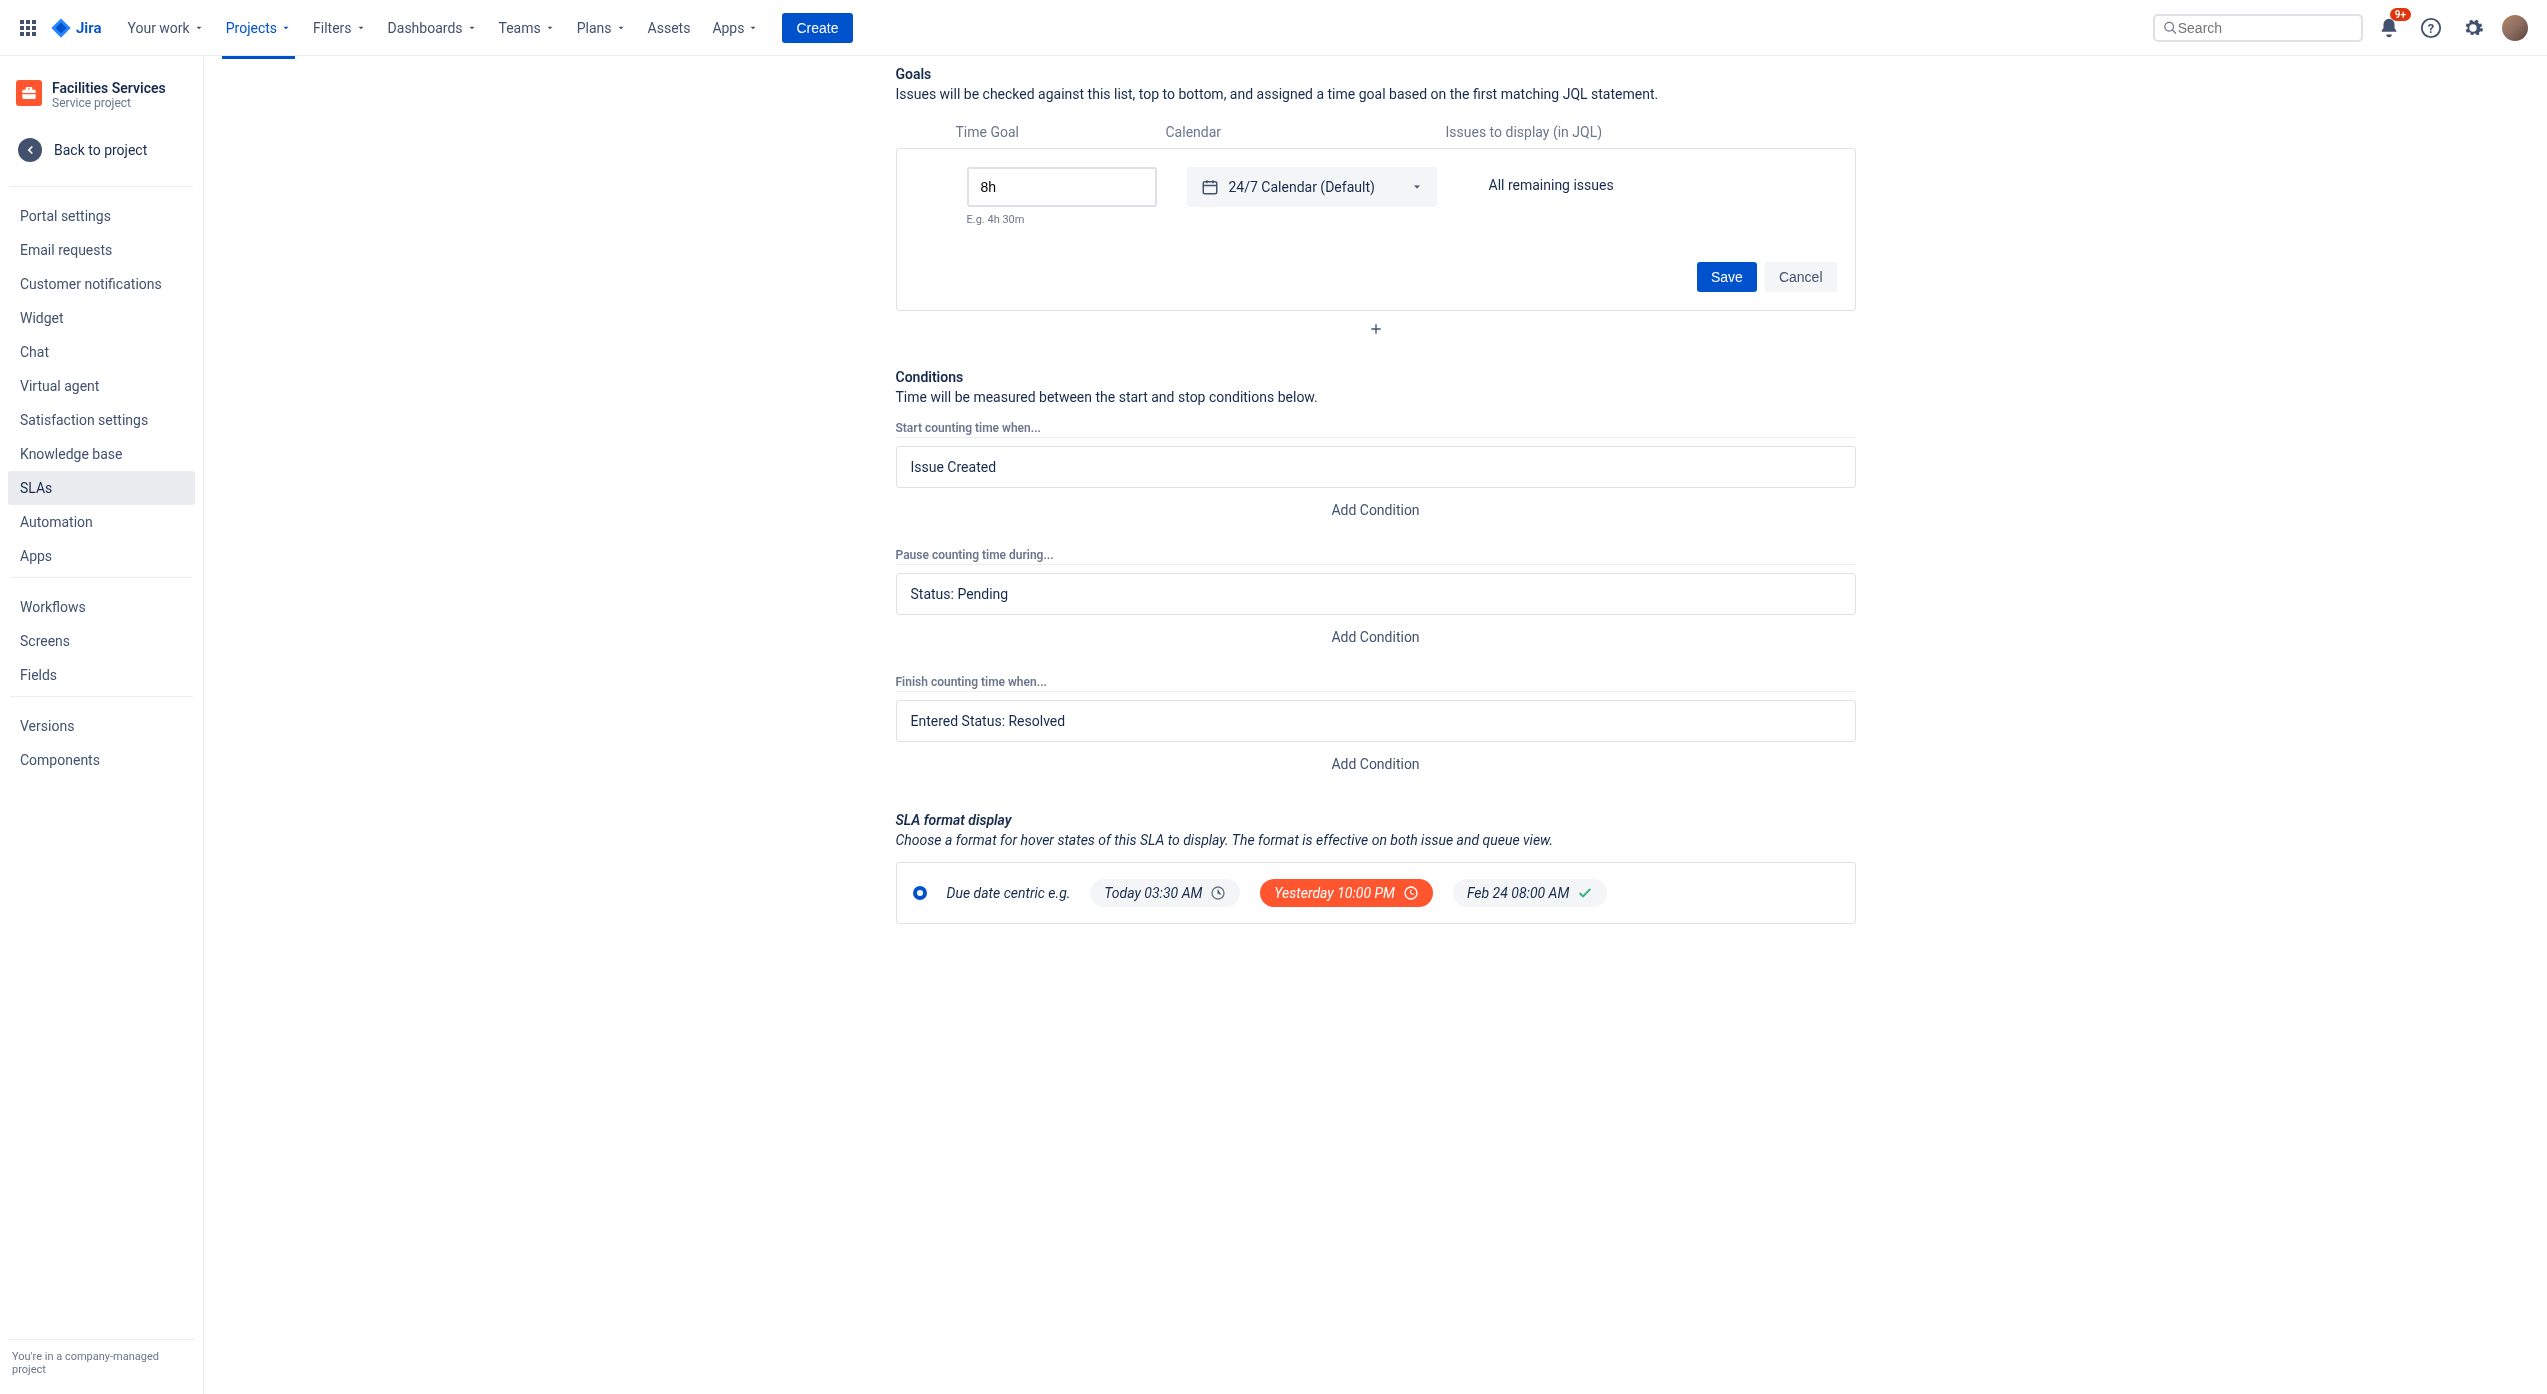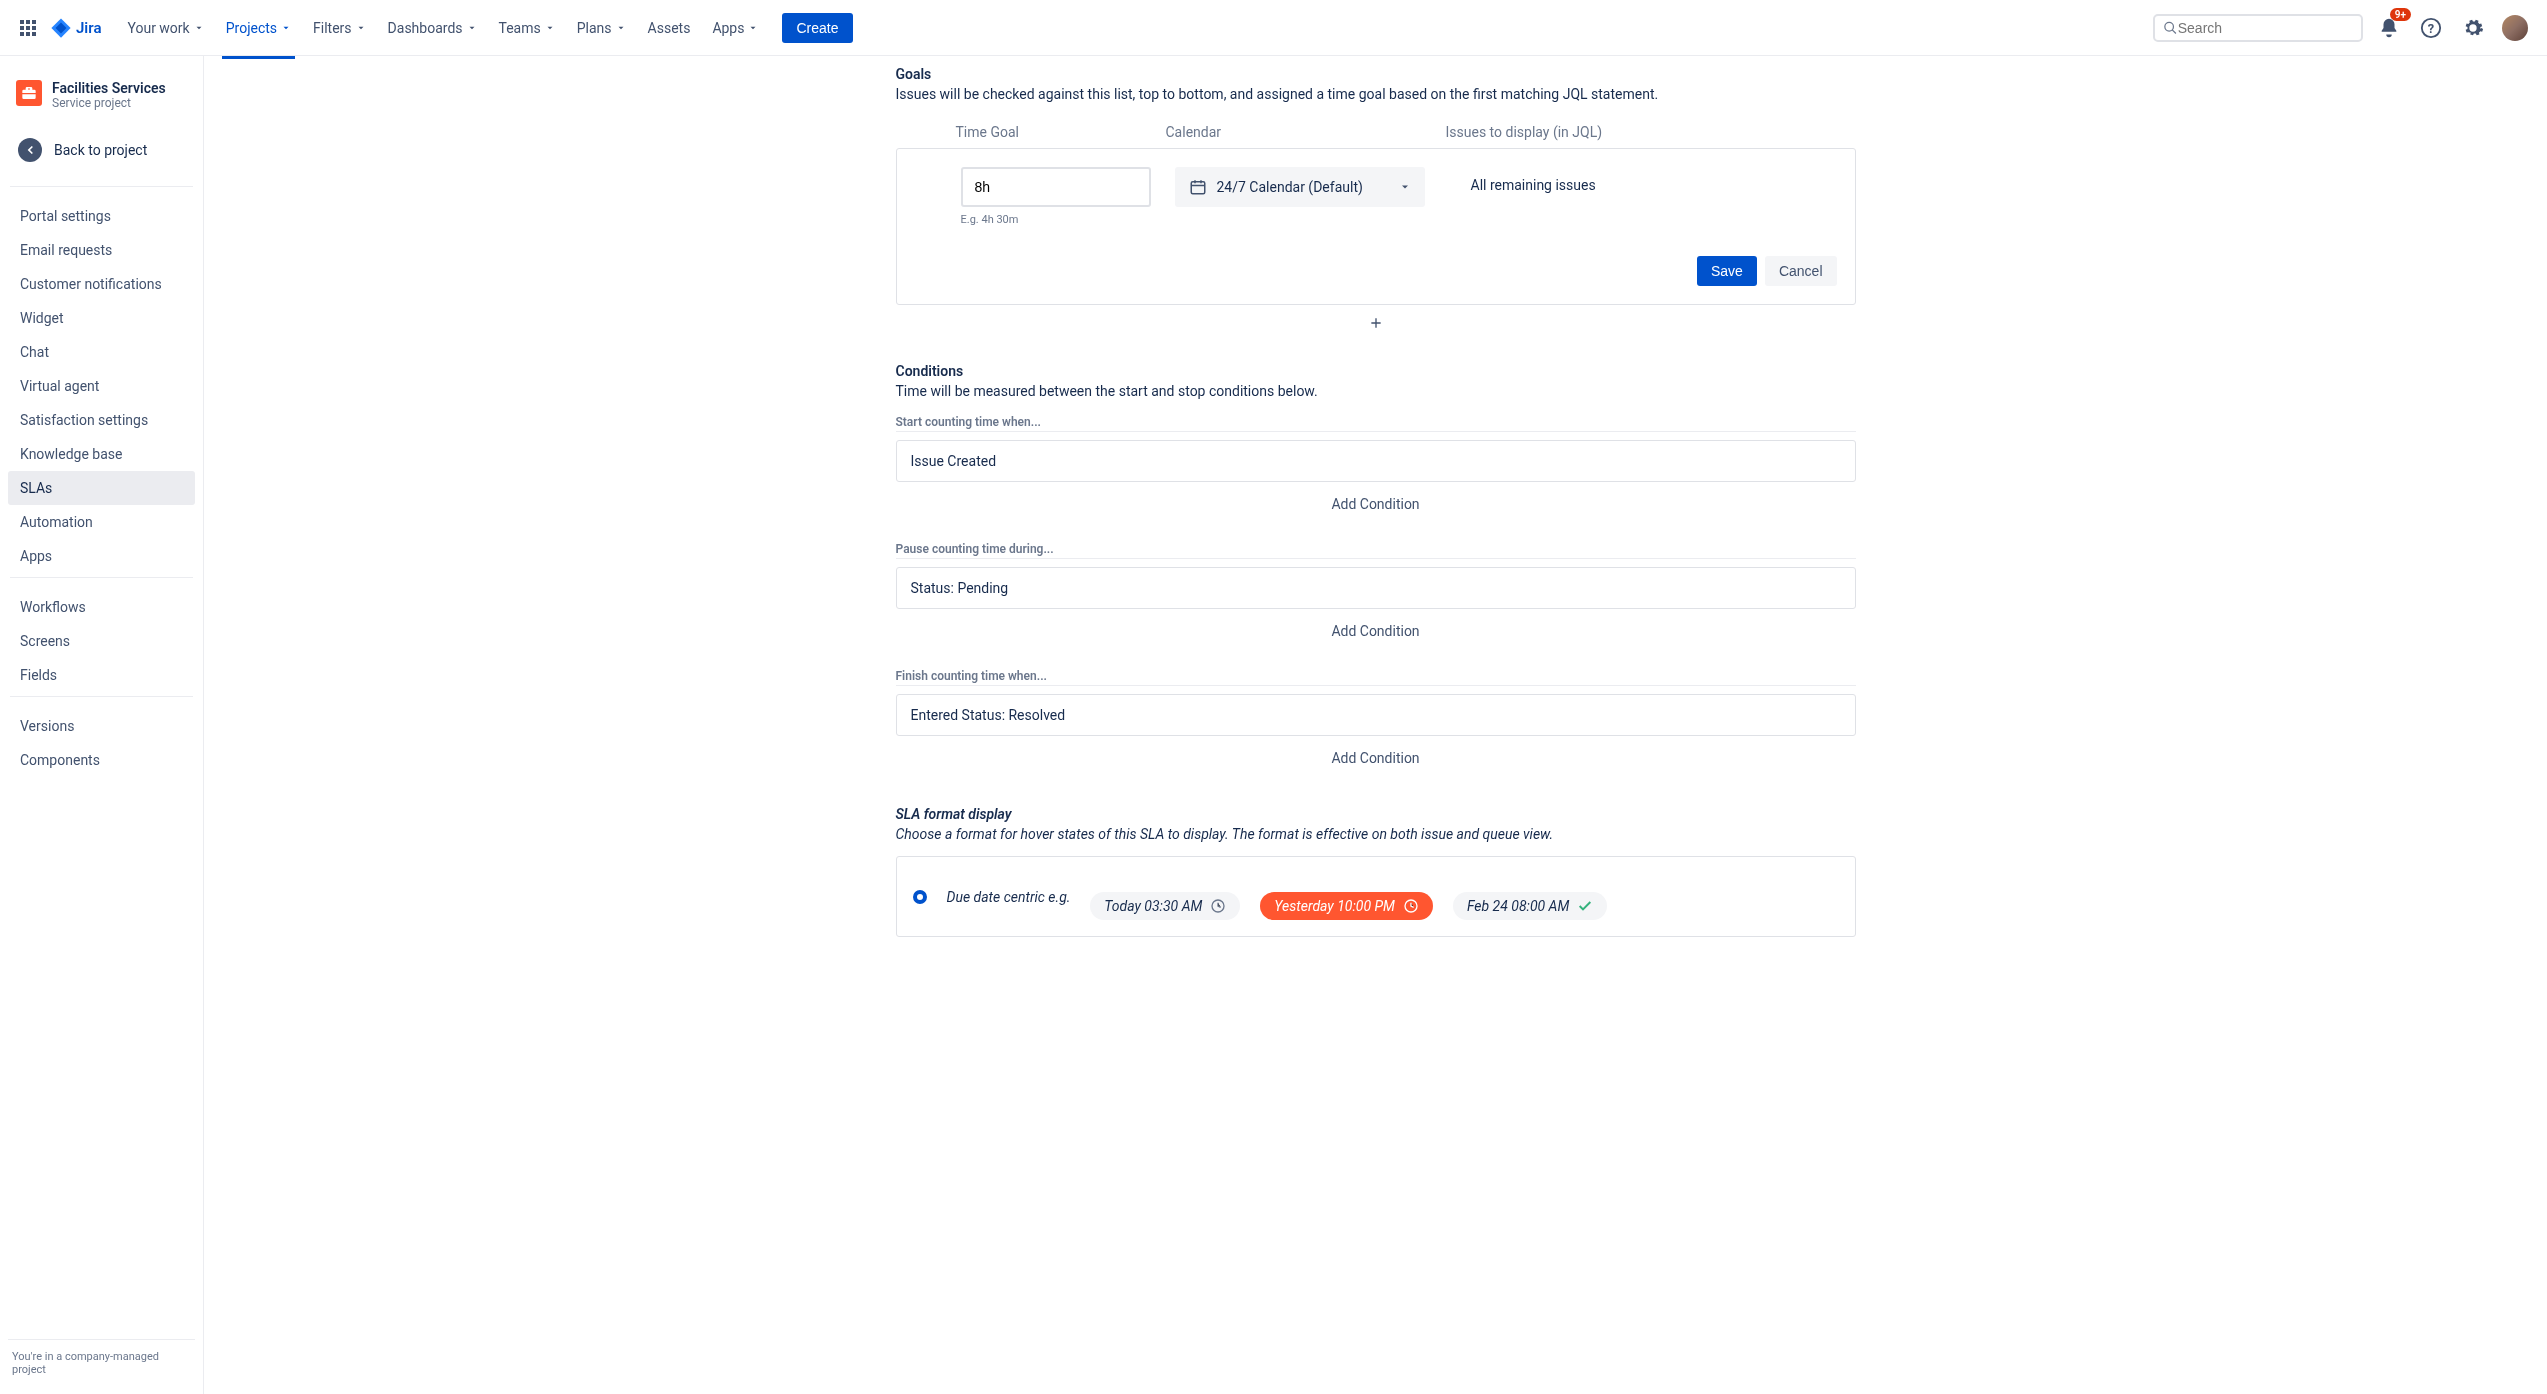--- a/index.html
+++ b/index.html
@@ -127,21 +127,21 @@
     grid-template-columns: 60px 210px 280px 1fr;
     padding: 8px 0;
     font-size:14px; color:#6B778C;
   }
   .goal-card {
     border:1px solid #DFE1E6; border-radius:3px;
     padding:18px;
     display:grid;
     grid-template-columns: 42px 210px 280px 1fr;
     align-items:start;
-    gap:4px;
+    gap:10px;
   }
   .time-input {
     height:40px;
     border:2px solid #DFE1E6;
     border-radius:3px;
     padding:0 12px;
     font-size:14px;
     width:190px;
   }
   .eg-text { font-size:11px; color:#6B778C; margin-top:6px;}
@@ -199,21 +199,20 @@
   }
   .radio-dot {
     width:14px; height:14px; border-radius:50%;
     border:4px solid #0052CC;
     flex-shrink:0;
   }
   .pill {
     display:inline-flex; align-items:center; gap:8px;
     border-radius:16px; padding:6px 14px;
     font-size:14px;
-    margin-top:19px;
   }
   .pill-grey { background:#F4F5F7; color:#172B4D;}
   .pill-red { background:#FF5630; color:#fff;}
   .pill-grey .ic-clock { color:#6B778C;}
   .pill-red .ic-clock { color:#fff;}
   .ic-check { color:#36B37E;}
   svg { display:block; }
 </style>
 </head>
 <body>

